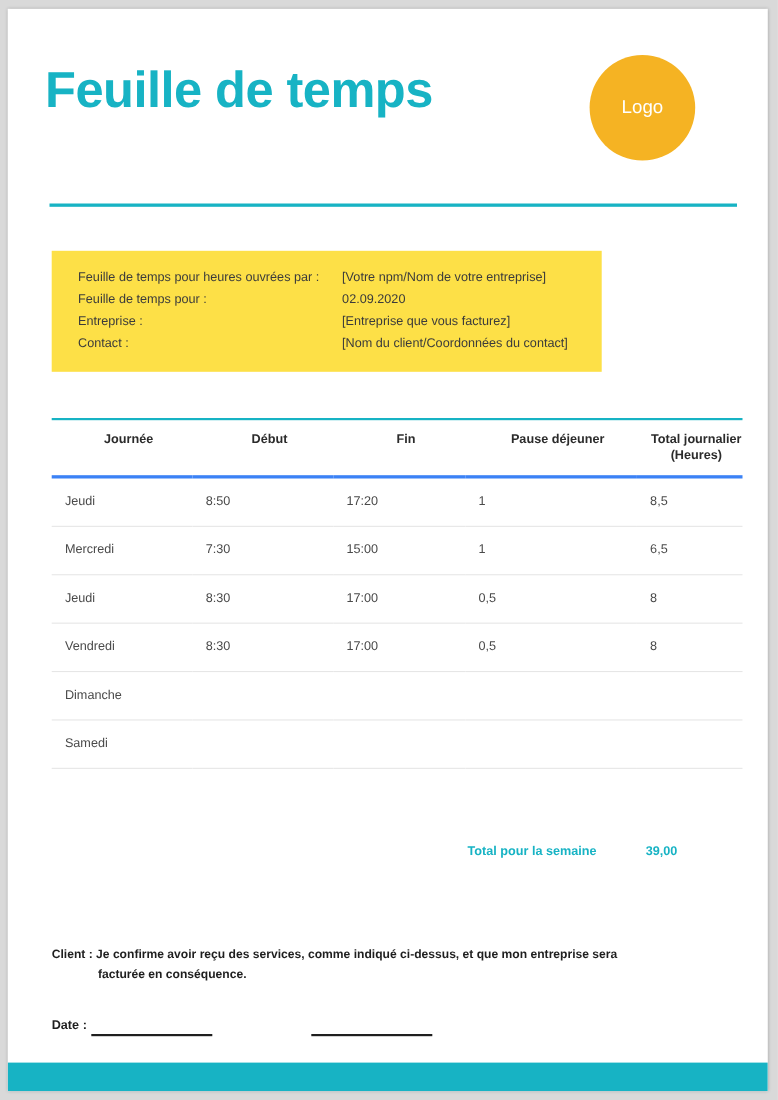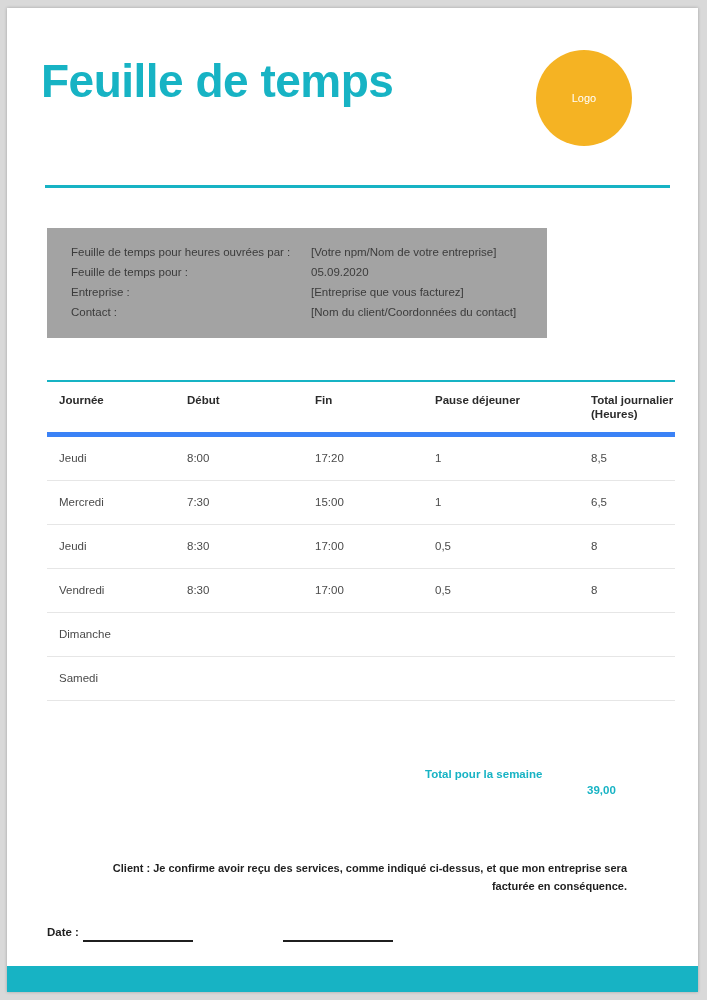--- a/index.html
+++ b/index.html
@@ -50,42 +50,42 @@
   }
   .logo-circle {
     position: absolute;
     right: 32px;
     top: 0px;
     width: 96px;
     height: 96px;
     border-radius: 50%;
     background: #f5b323;
     color: #ffffff;
-    font-size: 11px;
+    font-size: 17px;
     display: flex;
     align-items: center;
     justify-content: center;
   }
   .title-rule {
     position: absolute;
     left: 38px;
     top: 177px;
     width: 625px;
     height: 3px;
     background: #17b3c4;
   }
 
   
   .info-box {
     position: absolute;
     left: 40px;
     top: 220px;
     width: 500px;
     height: 110px;
-    background: #a3a3a3;
+    background: #fde047;
   }
   .info-row {
     position: absolute;
     left: 24px;
     font-size: 11.5px;
     color: #3b3b3b;
     white-space: nowrap;
   }
   .info-label { position: absolute; left: 0; }
   .info-value { position: absolute; left: 240px; }
@@ -105,26 +105,26 @@
     height: 2px;
     background: #17b3c4;
     width: 628px;
   }
   table.timesheet {
     border-collapse: collapse;
     width: 628px;
     table-layout: fixed;
   }
   table.timesheet th {
-    text-align: left;
+    text-align: center;
     font-size: 11.5px;
     font-weight: bold;
     color: #2b2b2b;
     padding: 11px 0 10px 12px;
-    border-bottom: 5px solid #3b82f6;
+    border-bottom: 3px solid #3b82f6;
     vertical-align: top;
     line-height: 1.25;
   }
   table.timesheet td {
     text-align: left;
     font-size: 11.5px;
     color: #4a4a4a;
     padding: 14px 0 14px 12px;
     border-bottom: 1px solid #e6e6e6;
     height: 15px;
@@ -147,34 +147,32 @@
   }
   .totals .label {
     position: absolute;
     left: 378px;
     top: 0;
   }
   .totals .value {
     position: absolute;
     left: 540px;
     top: 0;
-    margin-top: 16px;
   }
 
   
   .client-note {
     position: absolute;
     left: 40px;
     top: 852px;
     width: 580px;
     font-size: 11px;
     font-weight: bold;
     color: #1f1f1f;
     line-height: 1.6;
-    text-align: right;
   }
   .client-note .indent {
     display: block;
     padding-left: 42px;
   }
 
   
   .sign-row {
     position: absolute;
     left: 40px;
@@ -218,21 +216,21 @@
     </div>
     <div class="title-rule"></div>
 
     <div class="info-box">
       <div class="info-row r0">
         <span class="info-label">Feuille de temps pour heures ouvrées par :</span>
         <span class="info-value">[Votre npm/Nom de votre entreprise]</span>
       </div>
       <div class="info-row r1">
         <span class="info-label">Feuille de temps pour :</span>
-        <span class="info-value">05.09.2020</span>
+        <span class="info-value">02.09.2020</span>
       </div>
       <div class="info-row r2">
         <span class="info-label">Entreprise :</span>
         <span class="info-value">[Entreprise que vous facturez]</span>
       </div>
       <div class="info-row r3">
         <span class="info-label">Contact :</span>
         <span class="info-value">[Nom du client/Coordonnées du contact]</span>
       </div>
     </div>
@@ -255,21 +253,21 @@
             <th>Pause déjeuner</th>
             <th>
               <span>Total journalier</span><br>
               <span>(Heures)</span>
             </th>
           </tr>
         </thead>
         <tbody>
           <tr>
             <td>Jeudi</td>
-            <td>8:00</td>
+            <td>8:50</td>
             <td>17:20</td>
             <td>1</td>
             <td>8,5</td>
           </tr>
           <tr>
             <td>Mercredi</td>
             <td>7:30</td>
             <td>15:00</td>
             <td>1</td>
             <td>6,5</td>

